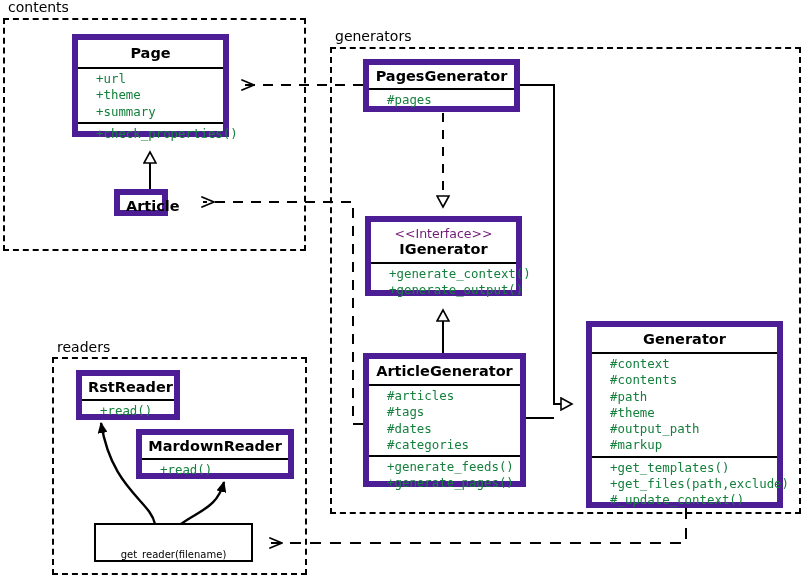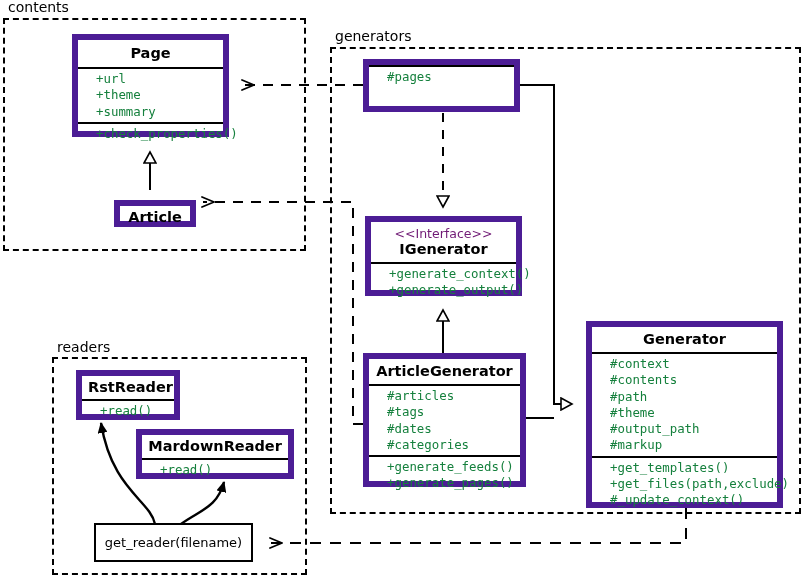--- a/index.html
+++ b/index.html
@@ -17,22 +17,22 @@
   .cls{position:absolute;box-sizing:border-box;border:6px solid #4c1d95;background:#fff;}
   .cls .name{font-weight:bold;font-size:14.5px;text-align:center;
              padding:5px 6px 5px 6px;line-height:17px;color:#000;}
   .cls .stereo{font-weight:normal;font-size:12.5px;text-align:center;
                line-height:15px;color:#701a75;}
   .cls .sec{border-top:2px solid #000;padding:2px 0 2px 0;}
   .cls .sec .row{font-family:"DejaVu Sans Mono","Liberation Mono",monospace;
                  font-size:12.4px;line-height:16.3px;padding:0 18px;color:#15803d;
                  white-space:nowrap;}
   .plain{position:absolute;box-sizing:border-box;border:2px solid #000;background:#fff;
-         display:flex;align-items:center;justify-content:center;
-         font-size:13px;color:#000;}
+         display:flex;align-items:flex-end;justify-content:center;
+         font-size:10px;color:#000;}
 </style>
 </head>
 <body>
 
 <div id="canvas">
 
   <svg id="wires" viewBox="0 0 803 579">
     <defs>
       <marker id="hollow-tri" markerWidth="14" markerHeight="14" refX="12" refY="7" orient="auto" markerUnits="userSpaceOnUse">
         <path d="M1,1 L12,7 L1,13 z" fill="#fff" stroke="#000" stroke-width="1.6"></path>
@@ -97,25 +97,26 @@
     <div class="sec">
       <div class="row">+url</div>
       <div class="row">+theme</div>
       <div class="row">+summary</div>
     </div>
     <div class="sec">
       <div class="row">+check_properties()</div>
     </div>
   </div>
 
-  <div class="cls" style="left:114px;top:200px;width:82px;height:27px;">
+  <div class="cls" style="left:114px;top:189px;width:54px;height:27px;">
     <div class="name" style="padding:3px 6px;">Article</div>
   </div>
 
   <div class="cls" style="left:363px;top:59px;width:157px;height:53px;">
+    <div class="name" style="padding:3px 6px;">PagesGenerator</div>
     <div class="sec">
       <div class="row">#pages</div>
     </div>
   </div>
 
   <div class="cls" style="left:365px;top:216px;width:157px;height:80px;">
     <div style="padding:4px 6px 4px 6px;">
       <div class="stereo">&lt;&lt;Interface&gt;&gt;</div>
       <div class="name" style="padding:0;">IGenerator</div>
     </div>

